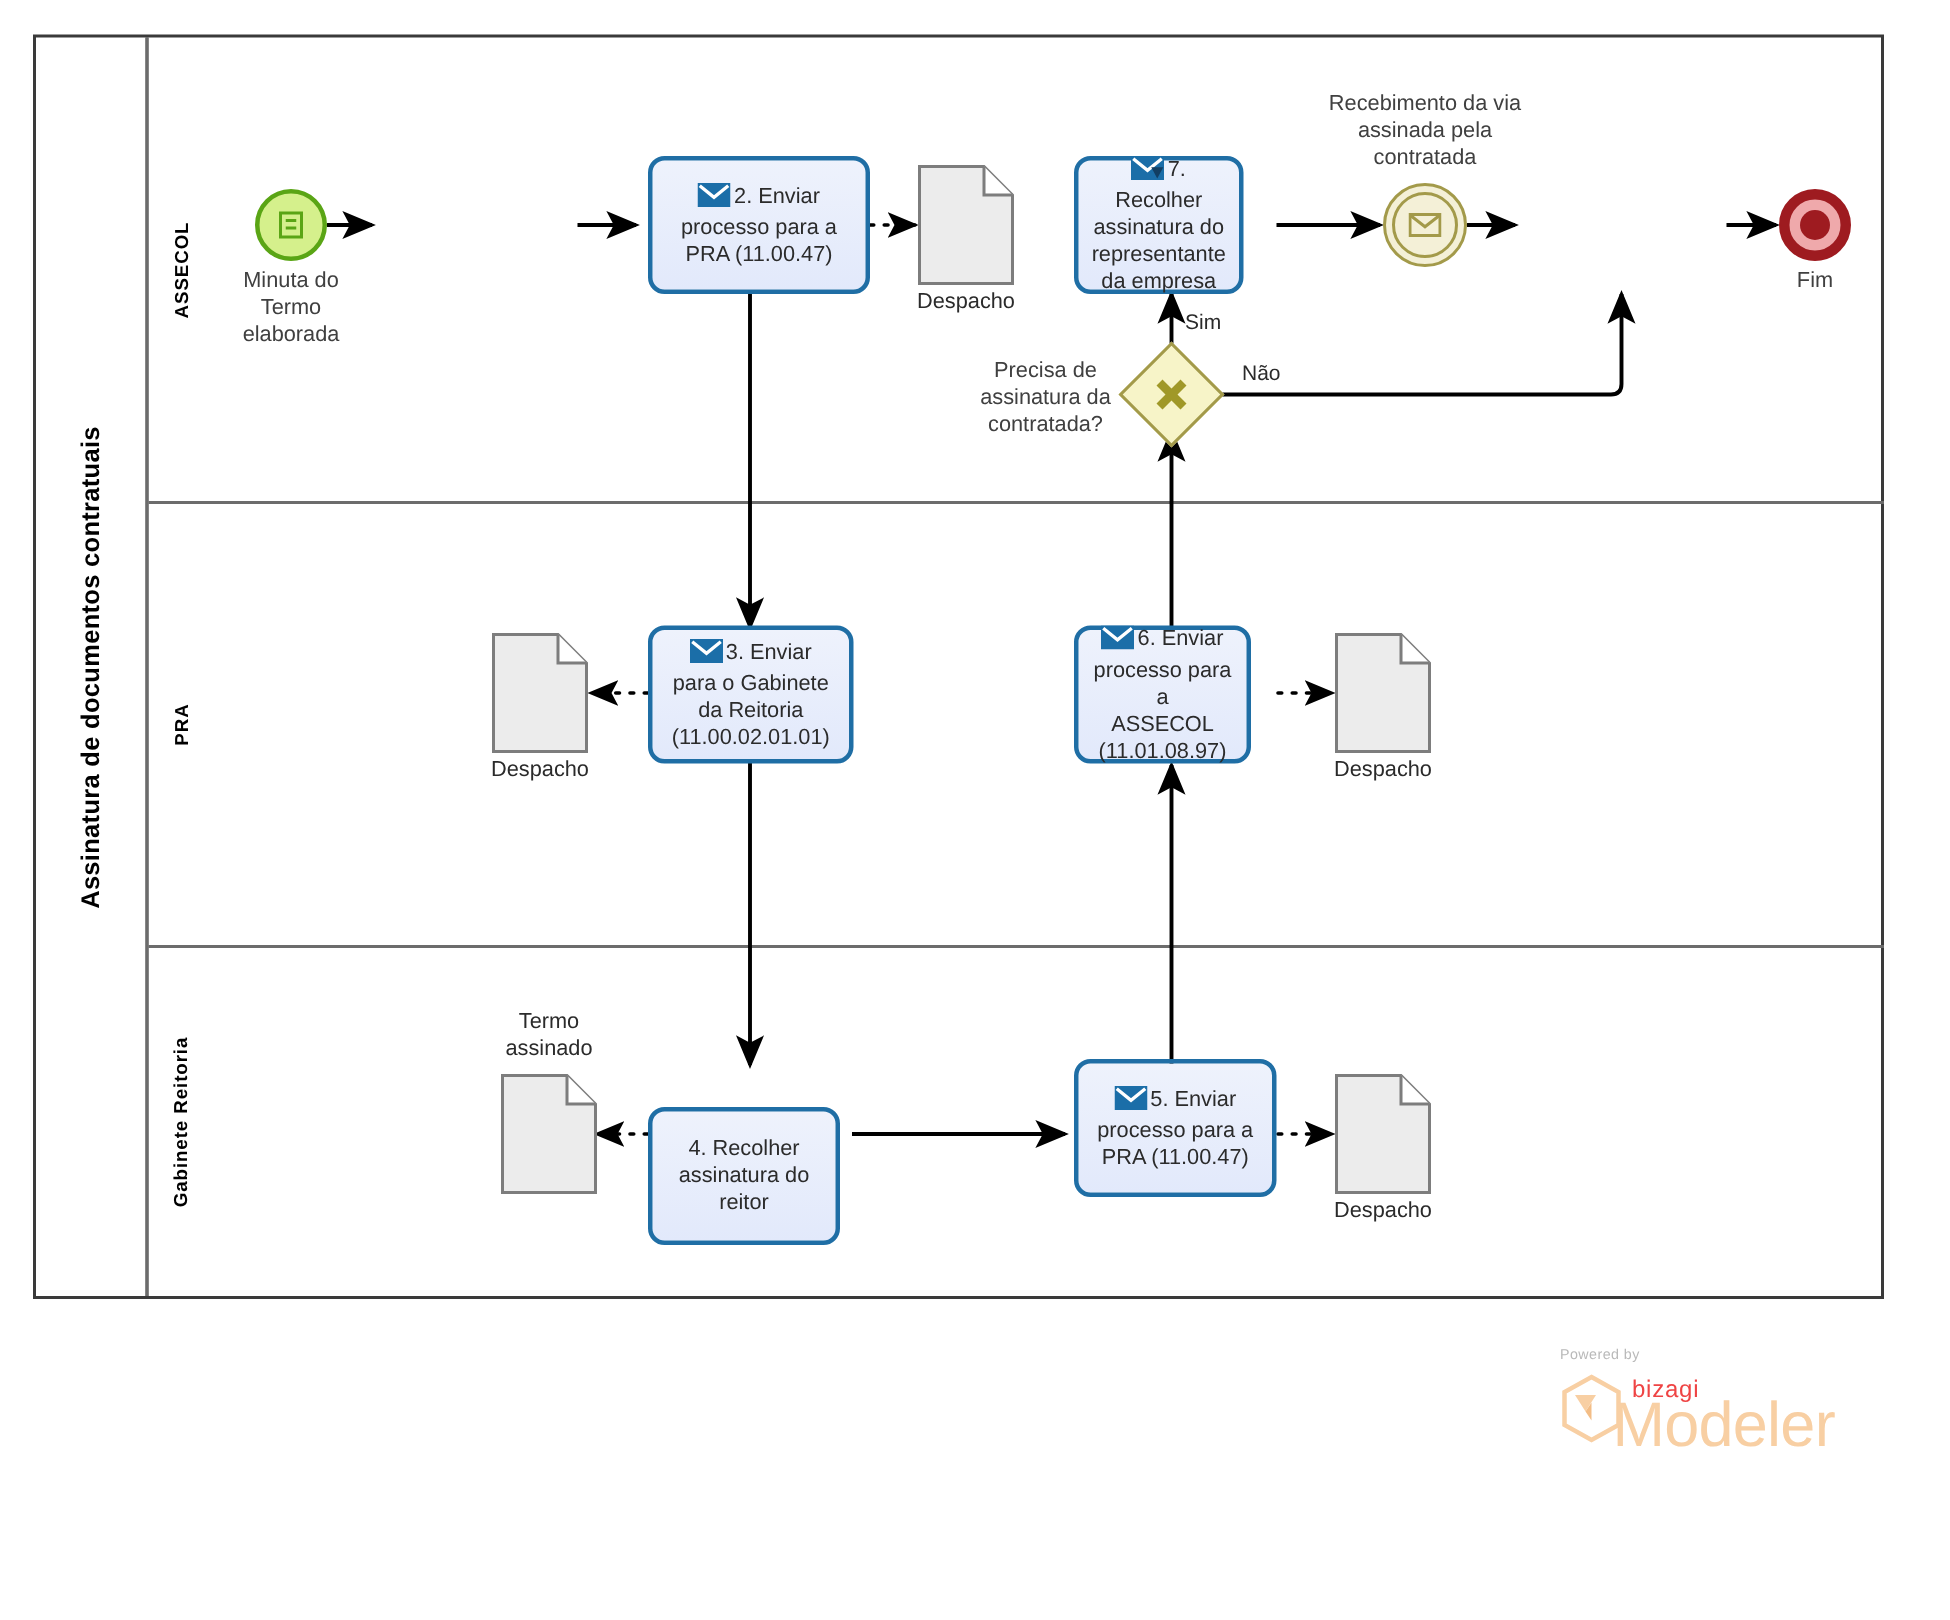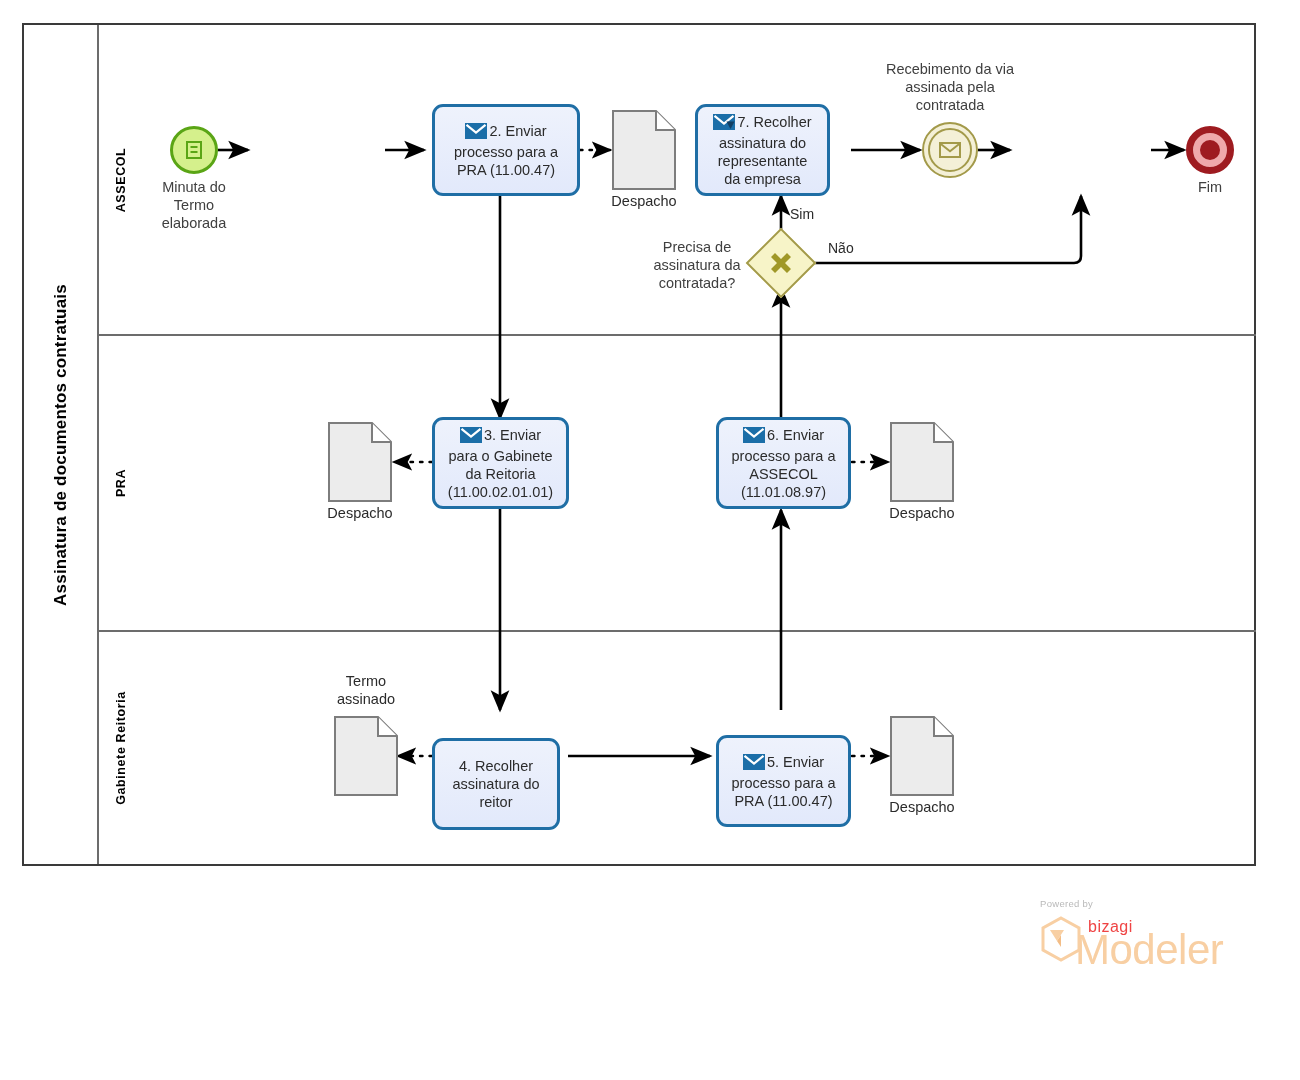--- a/index.html
+++ b/index.html
@@ -190,21 +190,21 @@
         <svg width="22" height="16" viewBox="0 0 22 16">
           <rect x="0" y="0" width="22" height="16" fill="#1b6ea8"></rect>
           <path d="M1.5,1.8 L11,9.6 L20.5,1.8" fill="none" stroke="#ffffff" stroke-width="2.2"></path>
         </svg>
       </span><span>2. Enviar</span><br>
       <span>processo para a</span><br>
       <span>PRA (11.00.47)</span>
     </span>
   </div>
 
-  <div class="task" style="left:695px;top:104px;width:135px;height:92px;">
+  <div class="task" style="left:716px;top:104px;width:113px;height:92px;">
     <span class="tlabel">
       <span class="ticon">
         <svg width="22" height="16" viewBox="0 0 22 16">
           <rect x="0" y="0" width="22" height="16" fill="#1b6ea8"></rect>
           <path d="M1.5,1.8 L11,9.6 L20.5,1.8" fill="none" stroke="#ffffff" stroke-width="2.2"></path>
           <path d="M13.5,7.5 L21.5,7.5 L17.5,15 Z" fill="#123f63"></path>
         </svg>
       </span><span>7. Recolher</span><br>
       <span>assinatura do</span><br>
       <span>representante</span><br>
@@ -220,21 +220,21 @@
           <rect x="0" y="0" width="22" height="16" fill="#1b6ea8"></rect>
           <path d="M1.5,1.8 L11,9.6 L20.5,1.8" fill="none" stroke="#ffffff" stroke-width="2.2"></path>
         </svg>
       </span><span>3. Enviar</span><br>
       <span>para o Gabinete</span><br>
       <span>da Reitoria</span><br>
       <span>(11.00.02.01.01)</span>
     </span>
   </div>
 
-  <div class="task" style="left:716px;top:417px;width:135px;height:92px;">
+  <div class="task" style="left:716px;top:417px;width:118px;height:92px;">
     <span class="tlabel">
       <span class="ticon">
         <svg width="22" height="16" viewBox="0 0 22 16">
           <rect x="0" y="0" width="22" height="16" fill="#1b6ea8"></rect>
           <path d="M1.5,1.8 L11,9.6 L20.5,1.8" fill="none" stroke="#ffffff" stroke-width="2.2"></path>
         </svg>
       </span><span>6. Enviar</span><br>
       <span>processo para a</span><br>
       <span>ASSECOL</span><br>
       <span>(11.01.08.97)</span>
@@ -242,21 +242,21 @@
   </div>
 
   <div class="task" style="left:432px;top:738px;width:128px;height:92px;">
     <span class="tlabel">
       <span>4. Recolher</span><br>
       <span>assinatura do</span><br>
       <span>reitor</span>
     </span>
   </div>
 
-  <div class="task" style="left:716px;top:735px;width:135px;height:92px;">
+  <div class="task" style="left:716px;top:706px;width:135px;height:92px;">
     <span class="tlabel">
       <span class="ticon">
         <svg width="22" height="16" viewBox="0 0 22 16">
           <rect x="0" y="0" width="22" height="16" fill="#1b6ea8"></rect>
           <path d="M1.5,1.8 L11,9.6 L20.5,1.8" fill="none" stroke="#ffffff" stroke-width="2.2"></path>
         </svg>
       </span><span>5. Enviar</span><br>
       <span>processo para a</span><br>
       <span>PRA (11.00.47)</span>
     </span>

